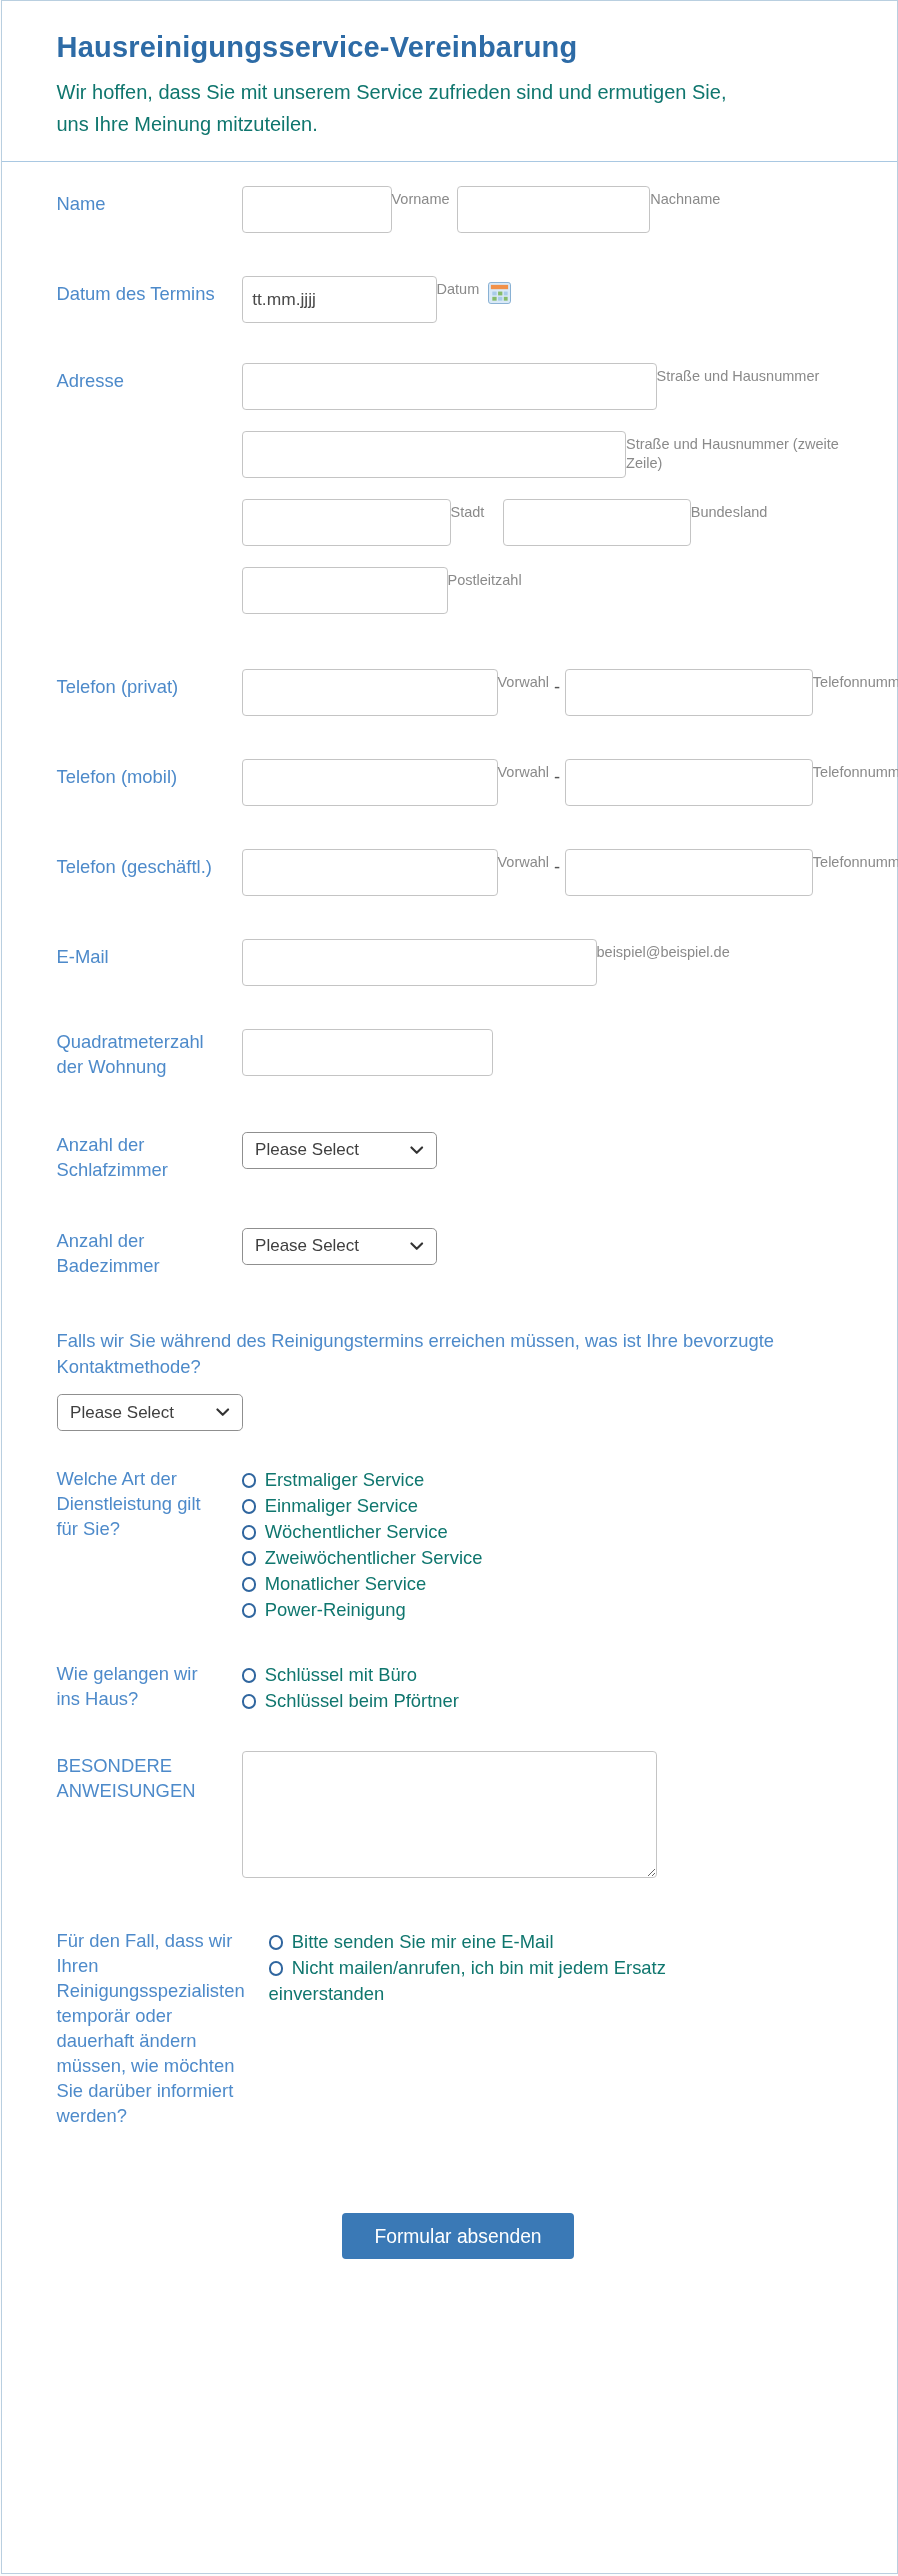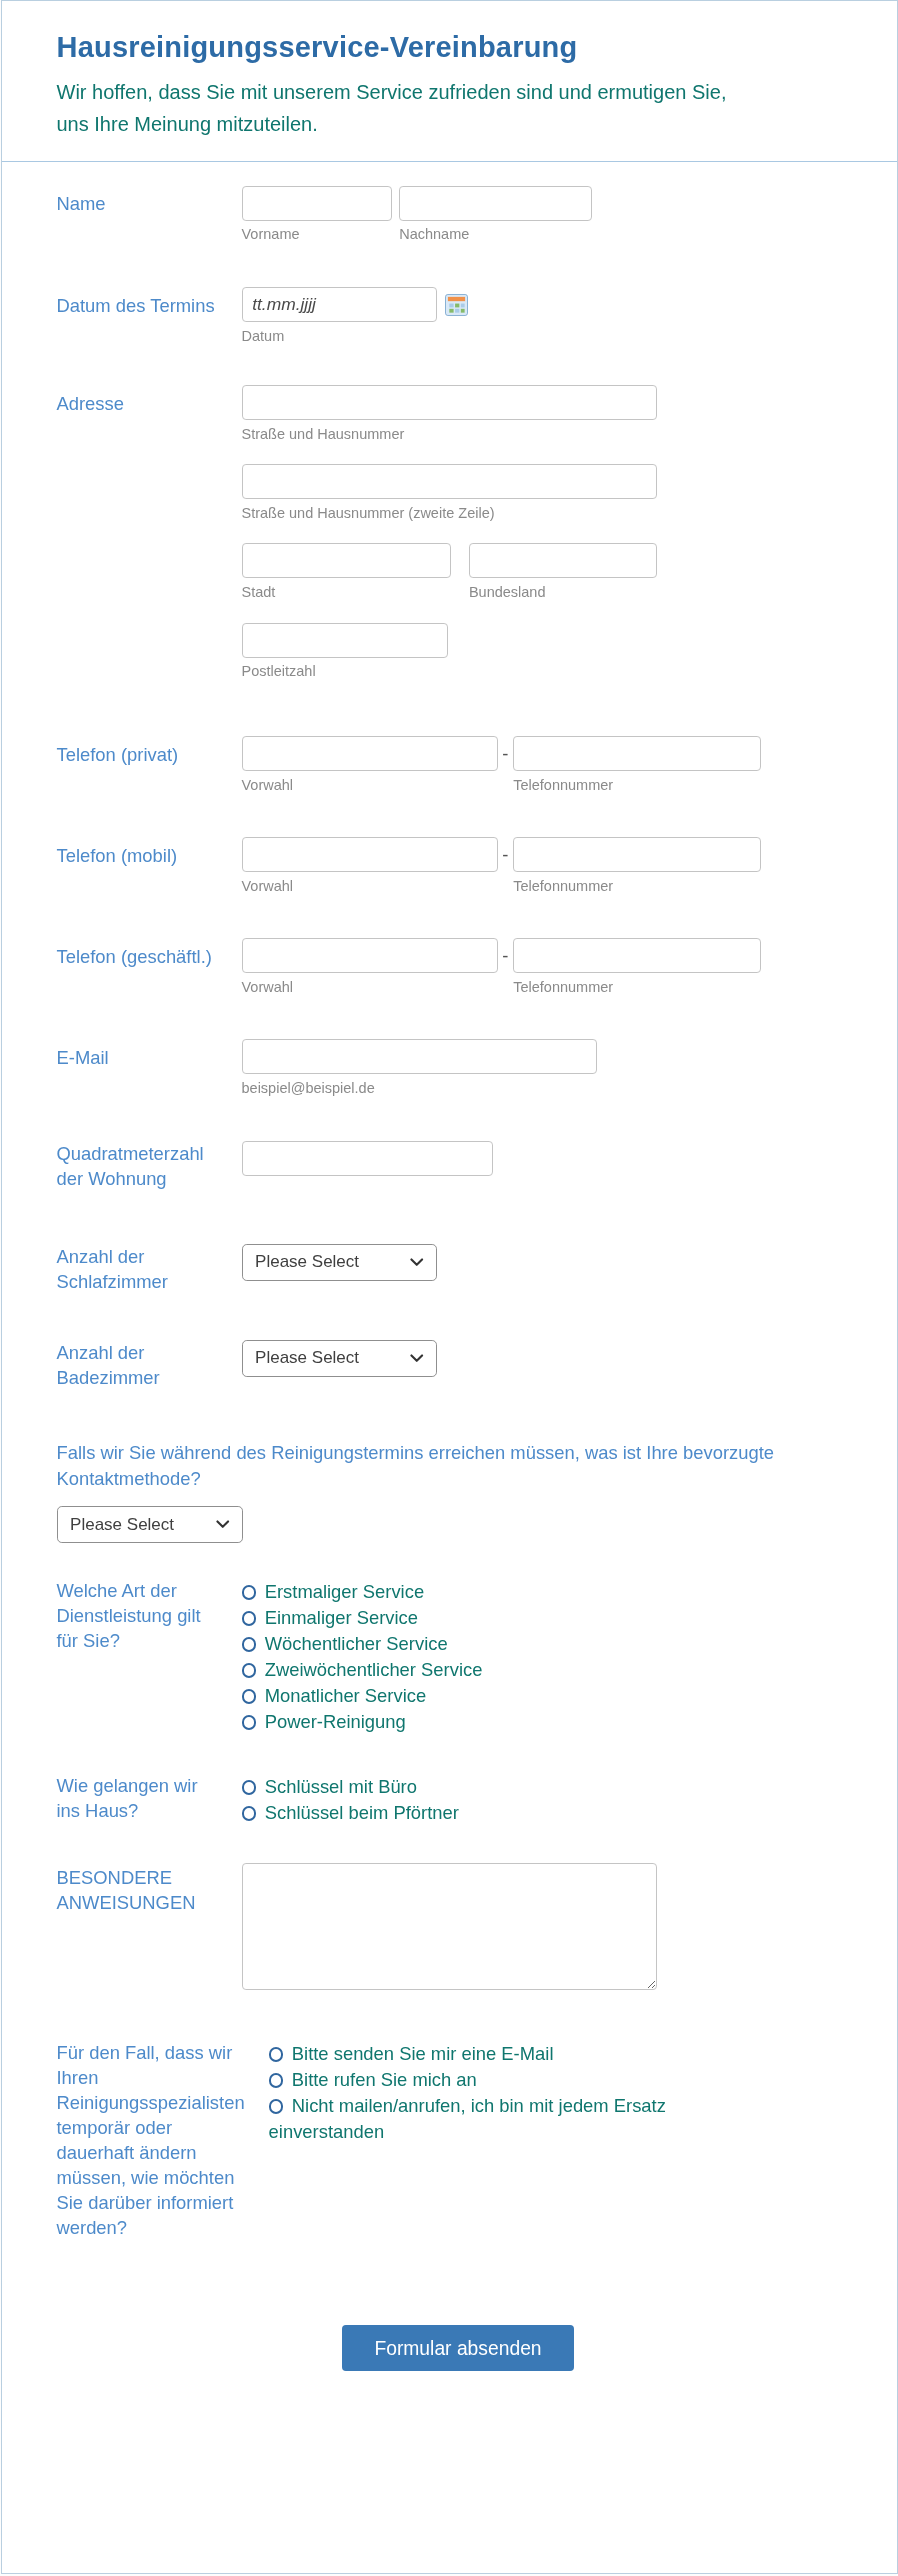--- a/index.html
+++ b/index.html
@@ -20,31 +20,30 @@
 
   .row { display:flex; align-items:flex-start; }
   .label-col {
     flex:0 0 185px; padding:5.8px 24px 0 0;
     font-size:18.4px; line-height:25px; color:#4d8aca;
     overflow-wrap:break-word; word-wrap:break-word;
   }
   .field-col { flex:1 1 auto; min-width:0; }
 
   .ibox {
-    height:35px; border:1px solid #c4c4c4; border-radius:3.9px;
+    height:47px; border:1px solid #c4c4c4; border-radius:3.9px;
     font-size:17.4px; color:#0f172a; padding:0 9.7px; background:#fff;
     font-family:"Liberation Sans", sans-serif;
-    font-style:italic;
   }
   .ibox::placeholder { color:#4a4a4a; opacity:1; }
 
   .sublabel { margin-top:4.8px; font-size:14.5px; color:#8a8a8a; line-height:18.4px; }
 
   .hgroup { display:flex; }
-  .stack  { display:flex; flex-direction:column; }
+  .stack  { display:flex; }
 
   .dash { line-height:35px; color:#555; font-size:18.4px; padding:0 4.8px; }
 
   .selectbox {
     display:flex; align-items:center; justify-content:space-between;
     width:195px; height:37px; border:1px solid #8f8f8f; border-radius:4.8px;
     background:#fff; padding:0 11.6px 0 12.6px; font-size:17px; color:#3f3f3f;
     cursor:pointer;
   }
   .selectbox.small { width:186px; }
@@ -289,21 +288,20 @@
       <div class="field-col">
         <textarea class="bigbox" style=""></textarea>
       </div>
     </div>
 
 
     <div class="row" style="margin-top:44px">
       <div class="label-col" style="padding-top:1.9px">Für den Fall, dass wir Ihren Reinigungsspezialisten temporär oder dauerhaft ändern müssen, wie möchten Sie darüber informiert werden?</div>
       <div class="radio-col">
         <div class="opt"><span class="rc"></span><span>Bitte senden Sie mir eine E-Mail</span></div>
-        <div class="opt"><span class="rc"></span><span>Bitte rufen Sie mich an</span></div>
         <div class="opt"><span class="rc"></span><span>Nicht mailen/anrufen, ich bin mit jedem Ersatz einverstanden</span></div>
       </div>
     </div>
 
     <div class="btn-row">
       <button class="submit-btn">Formular absenden</button>
     </div>
 
   </div>
 </div>

